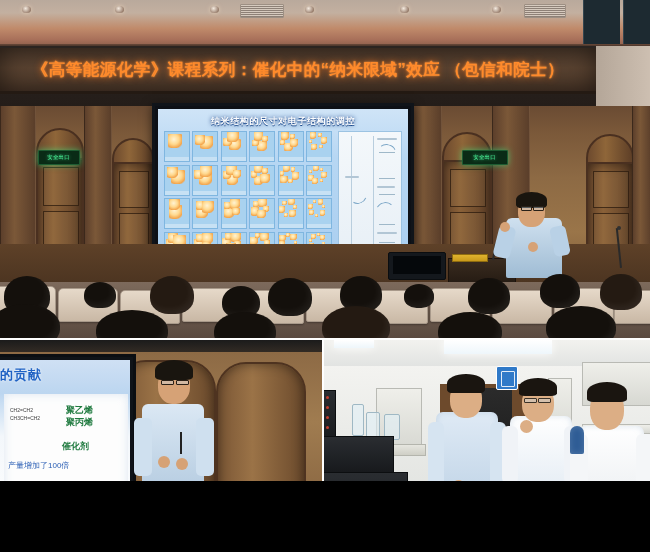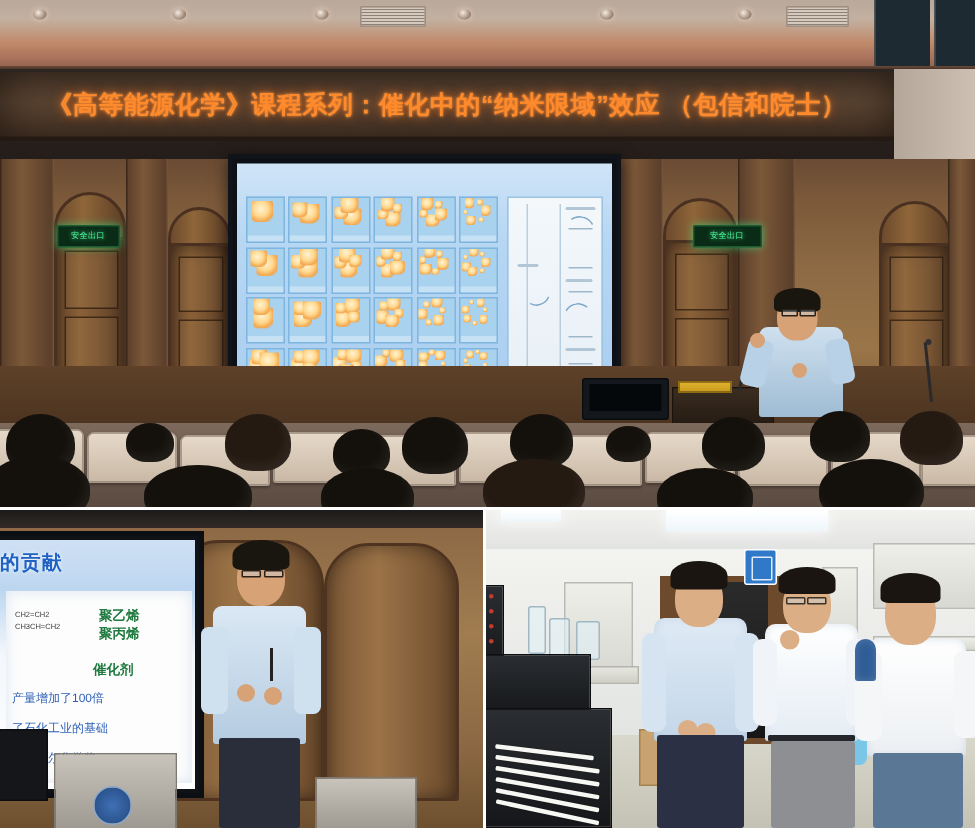--- a/index.html
+++ b/index.html
@@ -1,17 +1,17 @@
 <!DOCTYPE html>
 <html><head>
 <meta charset="utf-8">
 <style>
   html,body{margin:0;padding:0;background:#000;}
   body{font-family:"Liberation Sans","DejaVu Sans",sans-serif;}
-  #stage{position:relative;width:650px;height:552px;overflow:hidden;background:#c4b5fd;}
+  #stage{position:relative;width:650px;height:481px;overflow:hidden;background:#c4b5fd;}
 
   
   .panel{position:absolute;overflow:hidden;}
   #panelA{left:0;top:0;width:650px;height:338px;background:#4a3224;}
 
   
   .ceiling{position:absolute;left:0;top:0;width:650px;height:46px;
     background:linear-gradient(#b9a99c 0%,#c3b0a0 28%,#c08a6a 62%,#a8705a 86%,#8d5f4b 100%);}
   .ceil-seam{position:absolute;left:0;top:44px;width:650px;height:3px;
     background:linear-gradient(#6a4a3a,#3a2a22);}
@@ -213,20 +213,21 @@
     <div class="archtop" style="left:586px;top:134px;width:44px;height:32px"></div>
     <div class="door" style="left:586px;top:162px;width:44px;height:94px"></div>
     <div class="wall-panel" style="left:632px;top:106px;width:18px;height:150px"></div>
 
     <div class="exitsign" style="left:462px;top:150px;width:44px">
       <span>安全出口</span>
     </div>
 
     <div class="screen-frame">
       <div class="slide">
+        <div class="slide-title">纳米结构的尺寸对电子结构的调控</div>
         <div class="slide-body">
           <div class="grid" id="np-grid">
               <div class="cellwrap">
                 <div class="np" style="width: 14.5px; height: 14.5px; left: 2.75px; top: 1.75px;"></div>
                 <i></i>
               </div>
               <div class="cellwrap">
                 <div class="np" style="width: 12.9px; height: 12.9px; left: 6.86582px; top: 3.95191px;"></div>
                 <div class="np" style="width: 9.9px; height: 9.9px; left: 1.73418px; top: 2.64809px;"></div>
                 <i></i>

